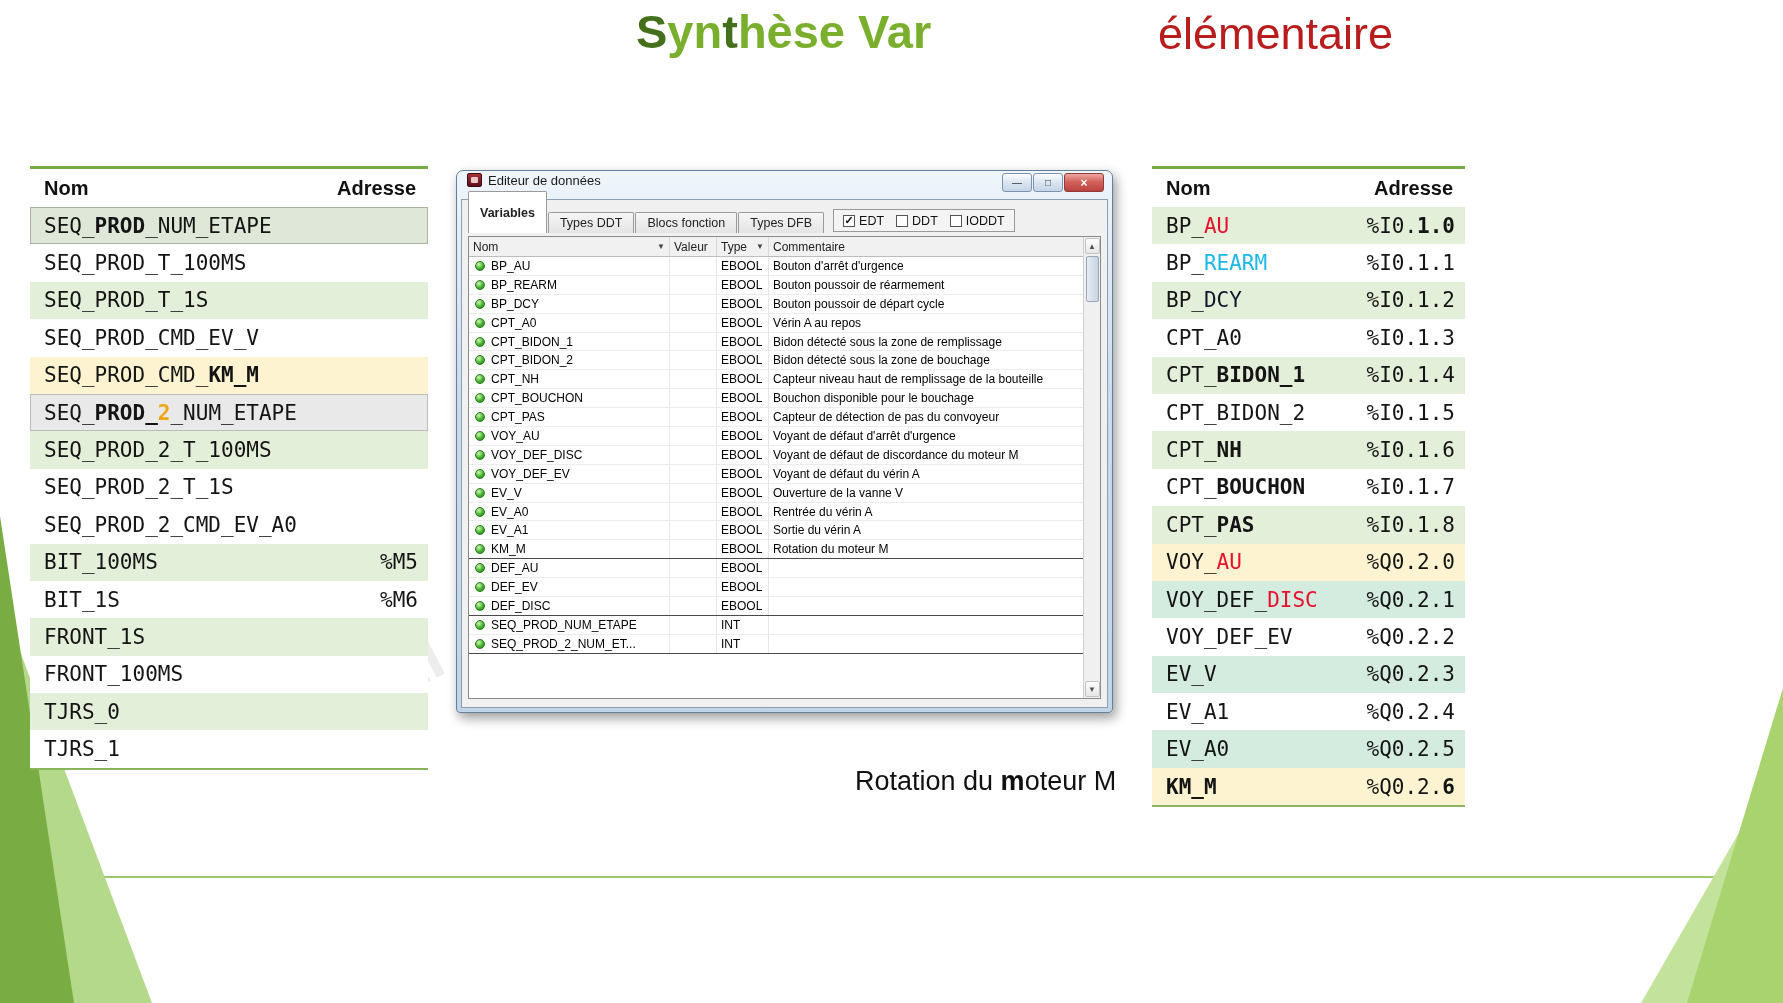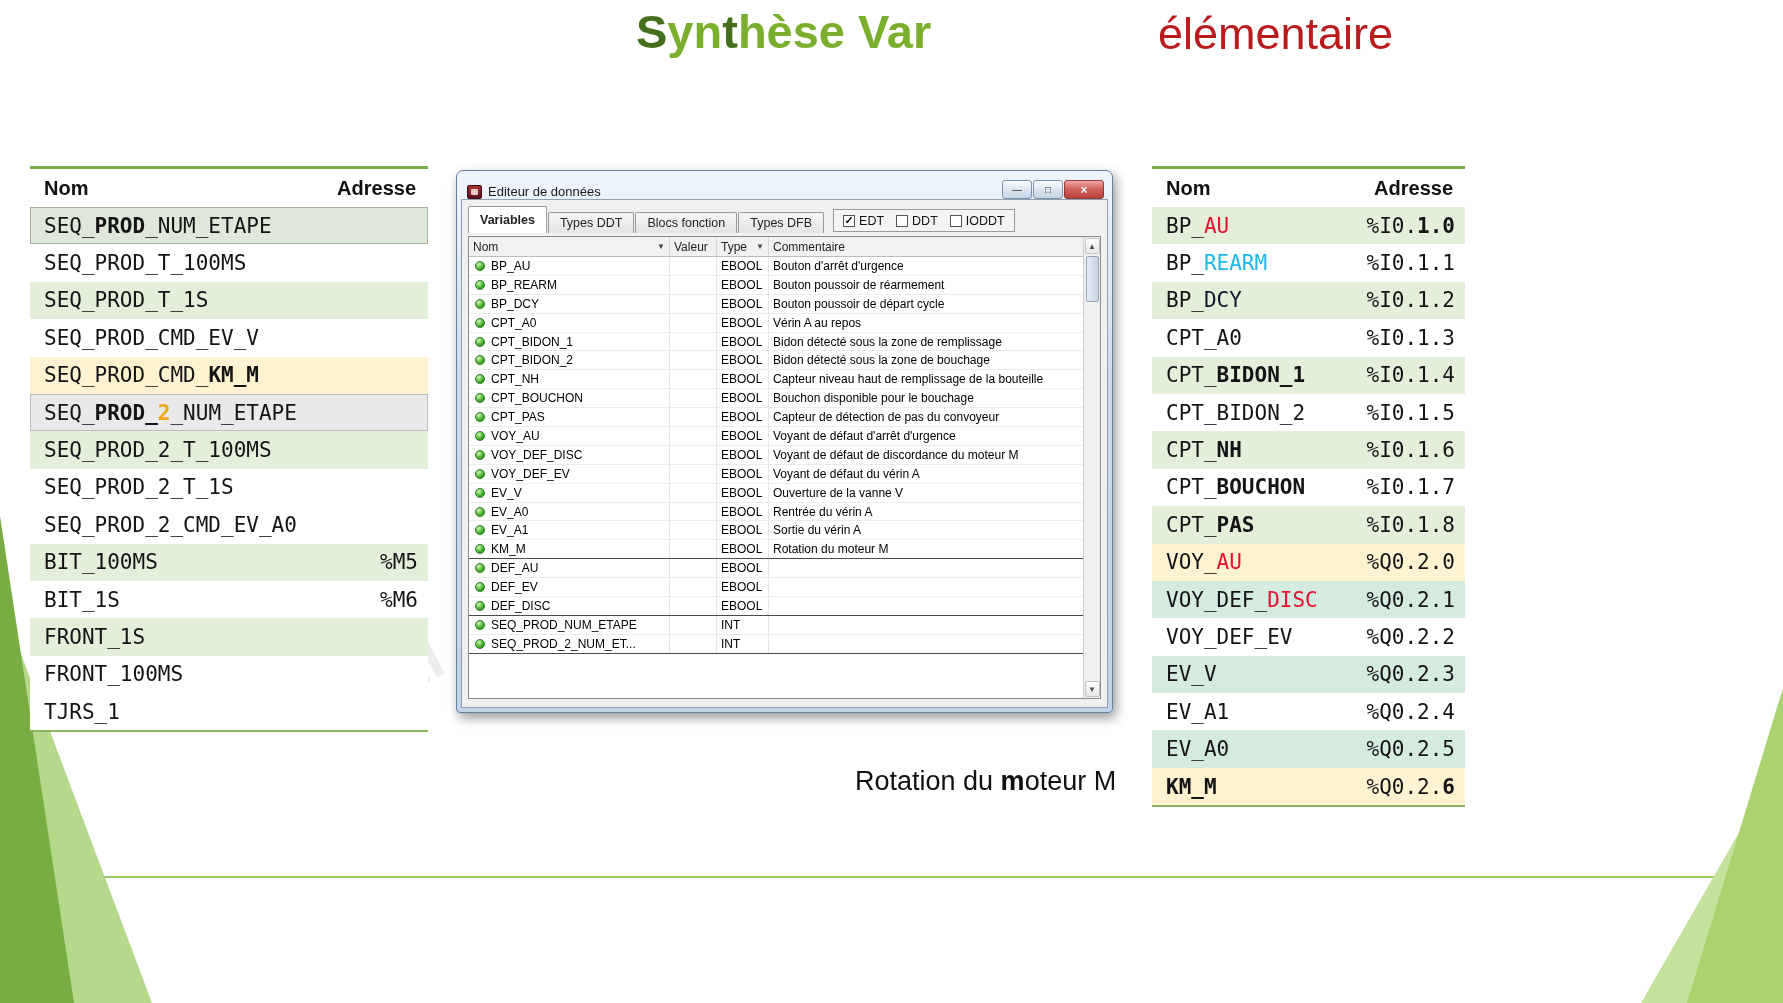--- a/index.html
+++ b/index.html
@@ -30,31 +30,31 @@
   .vaddr{font-family:"DejaVu Sans Mono",monospace}
   .bg-green{background:#e4efda}
   .bg-white{background:#fff}
   .bg-cream{background:#fdf3d1}
   .bg-teal{background:#d4ebe0}
   .bg-gray{background:#e9e9e9;box-shadow:inset 0 0 0 1px #bcbcbc}
   .bg-selected{background:#dfe8d8;box-shadow:inset 0 0 0 1px #a6b49d}
 
   
   .dialog{position:absolute;left:456px;top:170px;width:657px;height:543px;background:linear-gradient(#eff5fb,#ccdcee 40%,#c2d4e8);border:1px solid #63809c;border-radius:7px 7px 4px 4px;box-shadow:3px 5px 12px rgba(0,0,0,.4);padding:0 4px 4px 4px;z-index:3}
-  .titlebar{height:28px;display:flex;align-items:flex-end;gap:6px;padding:2px 4px 0 6px}
+  .titlebar{height:28px;display:flex;align-items:flex-start;gap:6px;padding:2px 4px 0 6px}
   .title-icon{width:15px;height:14px;background:linear-gradient(#a33,#5e0f1f);border:1px solid #3c0a14;border-radius:2px;flex:none;position:relative}
   .title-icon::after{content:"";position:absolute;left:3px;top:3px;width:7px;height:6px;background:#e8c9c9;border-radius:1px}
   .title-text{font-size:13px;color:#1a1a1a}
   .winbtns{margin-left:auto;display:flex;gap:1px}
   .winbtn{width:30px;height:19px;border:1px solid #7d93ab;border-radius:3px;background:linear-gradient(#fdfdfe,#dde7f2 45%,#c5d5e7);display:flex;align-items:center;justify-content:center;font-size:10px;color:#333;line-height:1}
   .winbtn.close{width:40px;background:linear-gradient(#f0a8a2,#d2625c 45%,#bb4340);color:#fff;border-color:#8e3b3b;font-size:12px;font-weight:bold}
   .client{height:calc(100% - 28px);background:#f0f0f0;border:1px solid #8ea0b2;padding:6px 6px 8px 6px;display:flex;flex-direction:column}
   .tabrow{display:flex;align-items:flex-end;height:27px;flex:none}
   .tab{height:21px;padding:0 11px;display:flex;align-items:center;font-size:12.5px;color:#222;background:linear-gradient(#f6f6f6,#e4e4e4);border:1px solid #9a9a9a;border-bottom:none;border-radius:2px 2px 0 0;margin-right:1px}
-  .tab.active{height:27px;background:#fff;font-weight:bold}
+  .tab.active{height:42px;background:#fff;font-weight:bold}
   .filters{margin-left:8px;height:23px;margin-bottom:1px;border:1px solid #9a9a9a;display:flex;align-items:center;gap:12px;padding:0 9px;background:#f4f4f4}
   .cb{display:flex;align-items:center;gap:4px;font-size:12.5px;color:#111}
   .cbbox{width:12px;height:12px;border:1px solid #555;background:#fff;display:flex;align-items:center;justify-content:center;font-size:11px;font-weight:bold;line-height:1;color:#111}
   .grid{flex:1;margin-top:3px;background:#fff;border:1px solid #8a8a8a;display:flex;overflow:hidden}
   .gcols{flex:1;display:flex;flex-direction:column;overflow:hidden}
   .ghead{display:flex;height:20px;background:#f1f1f1;border-bottom:1px solid #bdbdbd;font-size:12px;color:#222;flex:none}
   .gc{display:flex;align-items:center;padding:0 4px;border-right:1px solid #d8d8d8;white-space:nowrap;overflow:hidden}
   .c-nom{width:201px;flex:none}
   .c-val{width:47px;flex:none}
   .c-type{width:52px;flex:none}
@@ -141,20 +141,24 @@
         <div class="vrow bg-white">
           <div class="vname"><span>BIT_1S</span></div>
           <div class="vaddr"><span>%M6</span></div>
         </div>
         <div class="vrow bg-green">
           <div class="vname"><span>FRONT_1S</span></div>
           <div class="vaddr"></div>
         </div>
         <div class="vrow bg-white">
           <div class="vname"><span>FRONT_100MS</span></div>
+          <div class="vaddr"></div>
+        </div>
+        <div class="vrow bg-green">
+          <div class="vname"><span>TJRS_0</span></div>
           <div class="vaddr"></div>
         </div>
         <div class="vrow bg-white">
           <div class="vname"><span>TJRS_1</span></div>
           <div class="vaddr"></div>
         </div>
       </div>
   </div>
 
   <div class="dialog">

